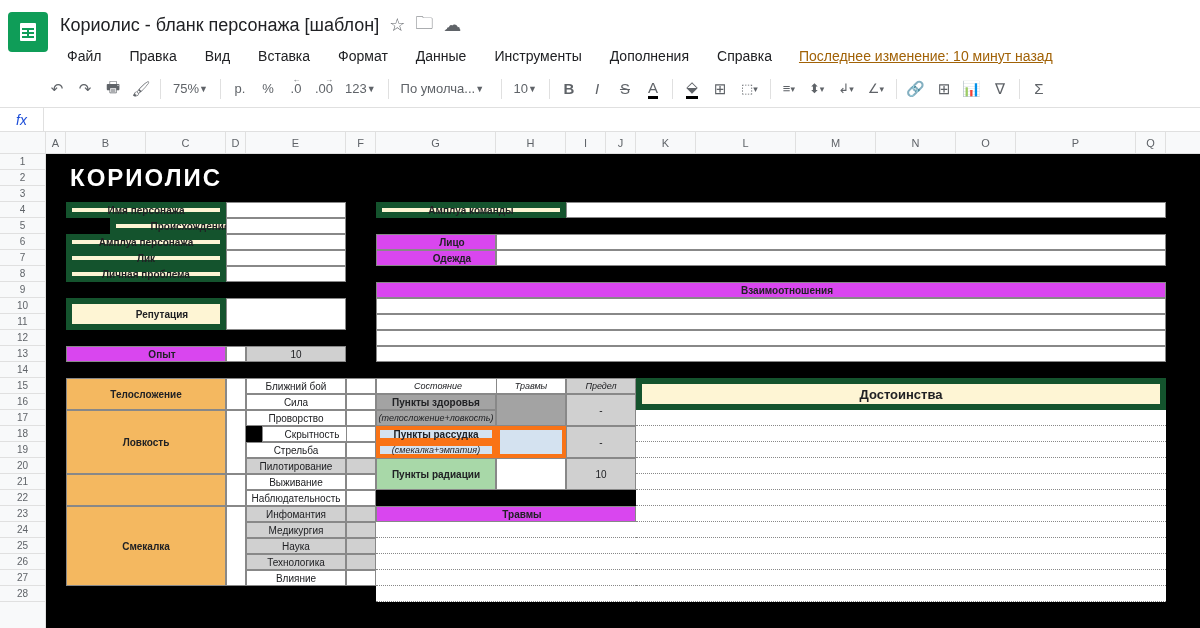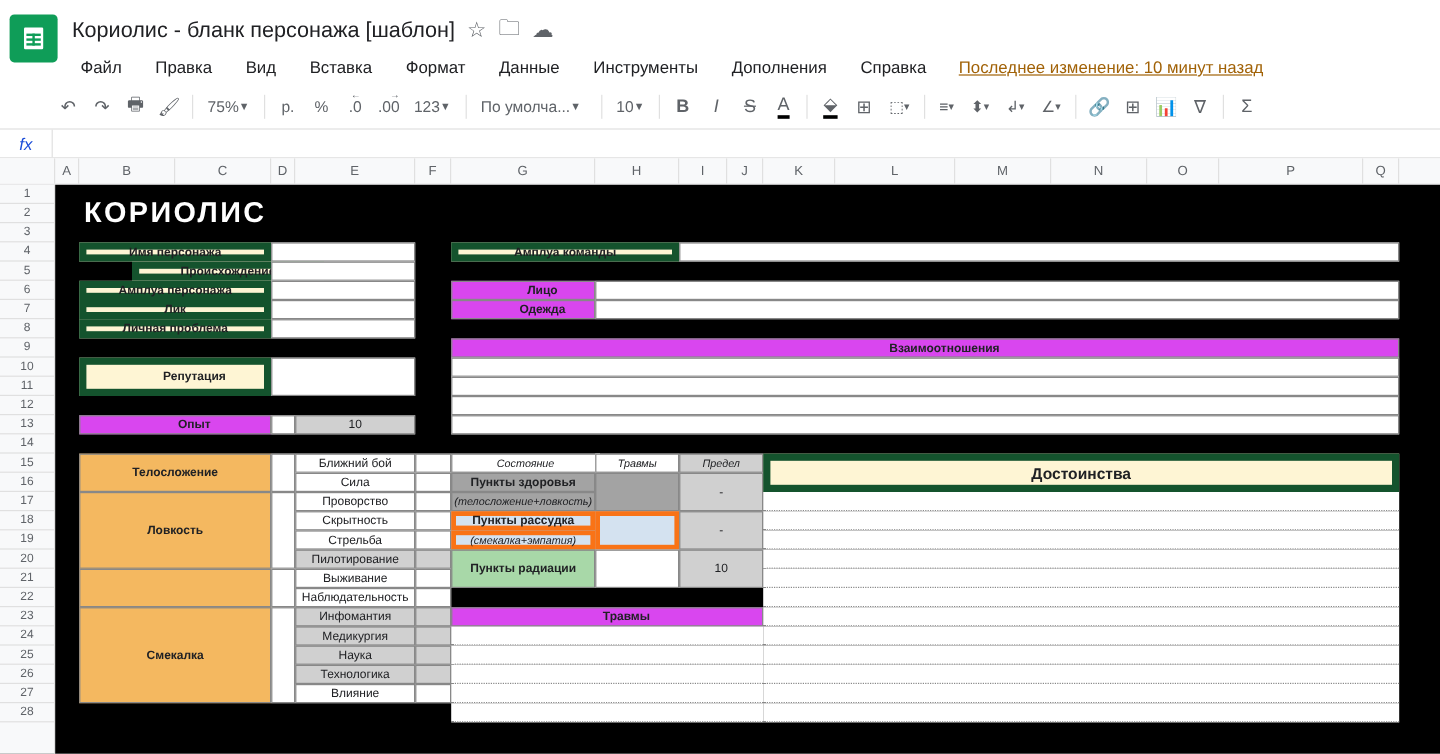--- a/index.html
+++ b/index.html
@@ -255,21 +255,21 @@
         <div class="cell orange" style="left: 20px; top: 320px; width: 160px; height: 32px;"></div>
         <div class="cell white" style="left: 180px; top: 320px; width: 20px; height: 32px;"></div>
         <div class="cell orange" style="left: 20px; top: 352px; width: 160px; height: 80px;">Смекалка</div>
         <div class="cell white" style="left: 180px; top: 352px; width: 20px; height: 80px;"></div>
         <div class="cell white ctr" style="left: 200px; top: 224px; width: 100px; height: 16px;">Ближний бой</div>
         <div class="cell white" style="left: 300px; top: 224px; width: 30px; height: 16px;"></div>
         <div class="cell white ctr" style="left: 200px; top: 240px; width: 100px; height: 16px;">Сила</div>
         <div class="cell white" style="left: 300px; top: 240px; width: 30px; height: 16px;"></div>
         <div class="cell white ctr" style="left: 200px; top: 256px; width: 100px; height: 16px;">Проворство</div>
         <div class="cell white" style="left: 300px; top: 256px; width: 30px; height: 16px;"></div>
-        <div class="cell white ctr" style="left: 200px; top: 272px; width: 100px; height: 16px;">Скрытность</div>
+        <div class="cell white ctr" style="left: 216px; top: 272px; width: 100px; height: 16px;">Скрытность</div>
         <div class="cell white" style="left: 300px; top: 272px; width: 30px; height: 16px;"></div>
         <div class="cell white ctr" style="left: 200px; top: 288px; width: 100px; height: 16px;">Стрельба</div>
         <div class="cell white" style="left: 300px; top: 288px; width: 30px; height: 16px;"></div>
         <div class="cell grey" style="left: 200px; top: 304px; width: 100px; height: 16px;">Пилотирование</div>
         <div class="cell grey" style="left: 300px; top: 304px; width: 30px; height: 16px;"></div>
         <div class="cell white ctr" style="left: 200px; top: 320px; width: 100px; height: 16px;">Выживание</div>
         <div class="cell white" style="left: 300px; top: 320px; width: 30px; height: 16px;"></div>
         <div class="cell white ctr" style="left: 200px; top: 336px; width: 100px; height: 16px;">Наблюдательность</div>
         <div class="cell white" style="left: 300px; top: 336px; width: 30px; height: 16px;"></div>
         <div class="cell grey" style="left: 200px; top: 352px; width: 100px; height: 16px;">Инфомантия</div>

